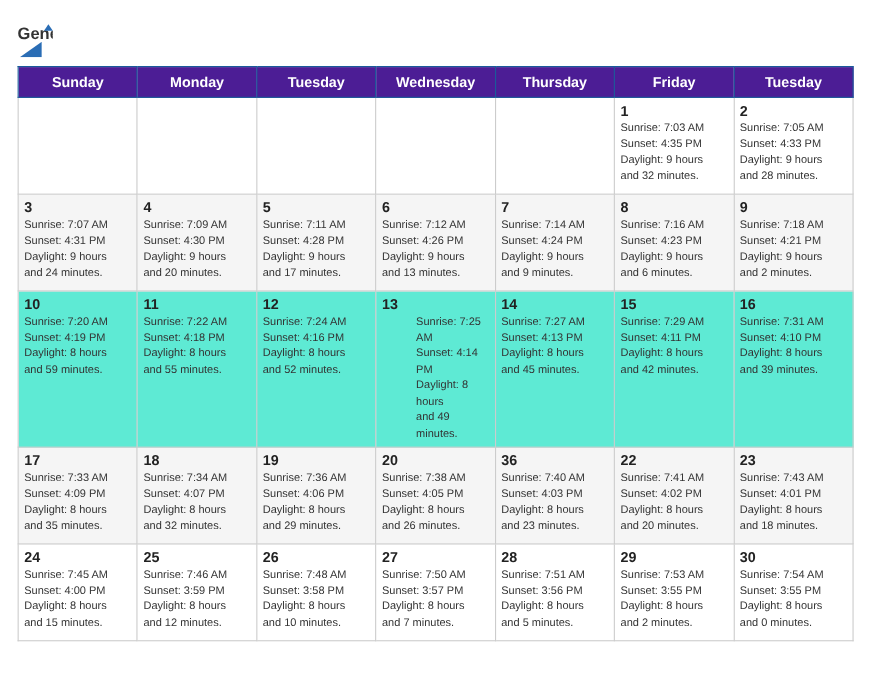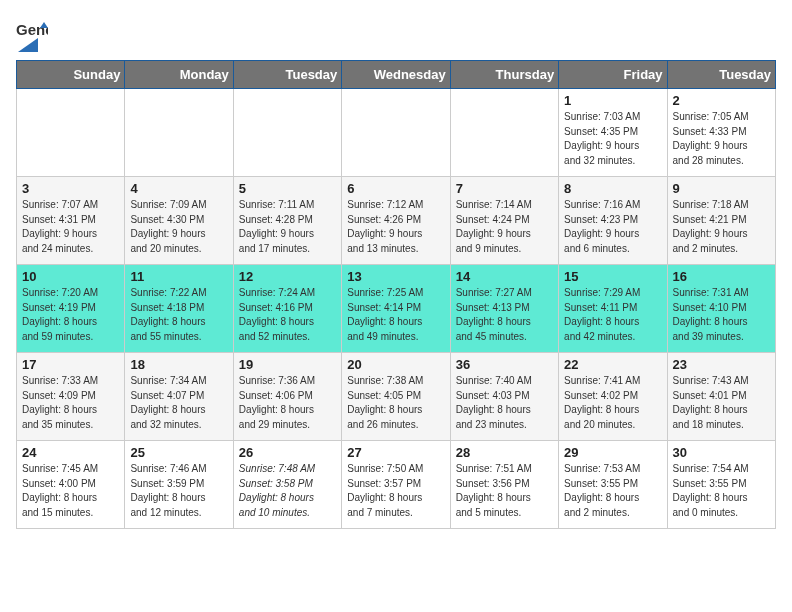--- a/index.html
+++ b/index.html
@@ -39,26 +39,26 @@
     .location {
       font-size: 16px;
       color: #555;
     }
     table {
       width: 100%;
       border-collapse: collapse;
       table-layout: fixed;
     }
     th {
-      background-color: #737373;
+      background-color: #4c1d95;
       color: #fff;
       font-size: 13px;
       font-weight: bold;
       padding: 6px 4px;
-      text-align: right;
+      text-align: center;
       border: 1px solid #1a5a9a;
     }
     td {
       vertical-align: top;
       border: 1px solid #ccc;
       padding: 4px 5px;
       font-size: 10.5px;
       color: #333;
       height: 88px;
       background: #fff;
@@ -215,21 +215,21 @@
         </td>
         <td>
           <span class="day-num">12</span>
           <div class="day-info" style="white-space: pre-line;">Sunrise: 7:24 AM
 Sunset: 4:16 PM
 Daylight: 8 hours
 and 52 minutes.</div>
         </td>
         <td>
           <span class="day-num">13</span>
-          <div class="day-info" style="white-space: pre-line;">Sunrise: 7:25 AM
+          <div class="day-info" style="white-space: pre-line; margin-left: 31px;">Sunrise: 7:25 AM
 Sunset: 4:14 PM
 Daylight: 8 hours
 and 49 minutes.</div>
         </td>
         <td>
           <span class="day-num">14</span>
           <div class="day-info" style="white-space: pre-line;">Sunrise: 7:27 AM
 Sunset: 4:13 PM
 Daylight: 8 hours
 and 45 minutes.</div>
@@ -310,21 +310,21 @@
         </td>
         <td>
           <span class="day-num">25</span>
           <div class="day-info" style="white-space: pre-line;">Sunrise: 7:46 AM
 Sunset: 3:59 PM
 Daylight: 8 hours
 and 12 minutes.</div>
         </td>
         <td>
           <span class="day-num">26</span>
-          <div class="day-info" style="white-space: pre-line; font-style: italic;">Sunrise: 7:48 AM
+          <div class="day-info" style="white-space: pre-line;">Sunrise: 7:48 AM
 Sunset: 3:58 PM
 Daylight: 8 hours
 and 10 minutes.</div>
         </td>
         <td>
           <span class="day-num">27</span>
           <div class="day-info" style="white-space: pre-line;">Sunrise: 7:50 AM
 Sunset: 3:57 PM
 Daylight: 8 hours
 and 7 minutes.</div>

